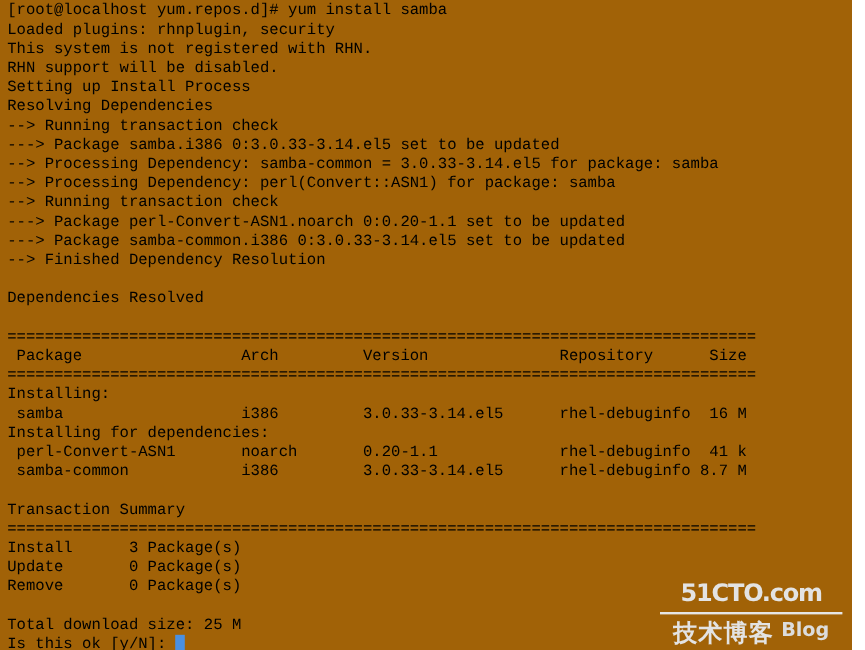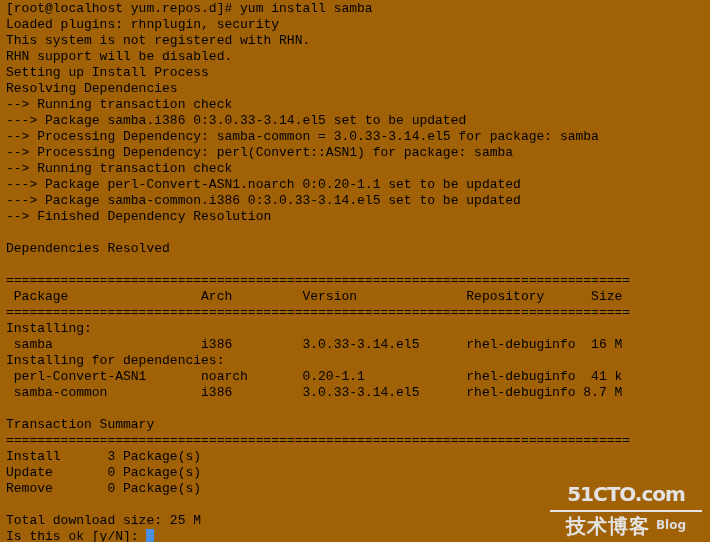--- a/index.html
+++ b/index.html
@@ -61,35 +61,35 @@
     color: #e3e3e3;
     line-height: 30px;
   }
   #watermark .wm-rule {
     height: 2px;
     background: #e6e6e6;
     margin: 1px 0 2px 0;
   }
   #watermark .wm-bottom {
     display: flex;
-    align-items: center;
+    align-items: flex-end;
     justify-content: center;
     gap: 6px;
     line-height: 22px;
   }
   #watermark .wm-cn {
     font-family: "DejaVu Sans", sans-serif;
     font-size: 20px;
     font-weight: bold;
     color: #e3e3e3;
     letter-spacing: 1px;
   }
   #watermark .wm-blog {
     font-family: "DejaVu Sans", sans-serif;
-    font-size: 12px;
+    font-size: 16px;
     font-weight: bold;
     color: #dcdcdc;
     padding-bottom: 2px;
   }
 </style>
 </head>
 <body>
 
 <div id="terminal">
 

